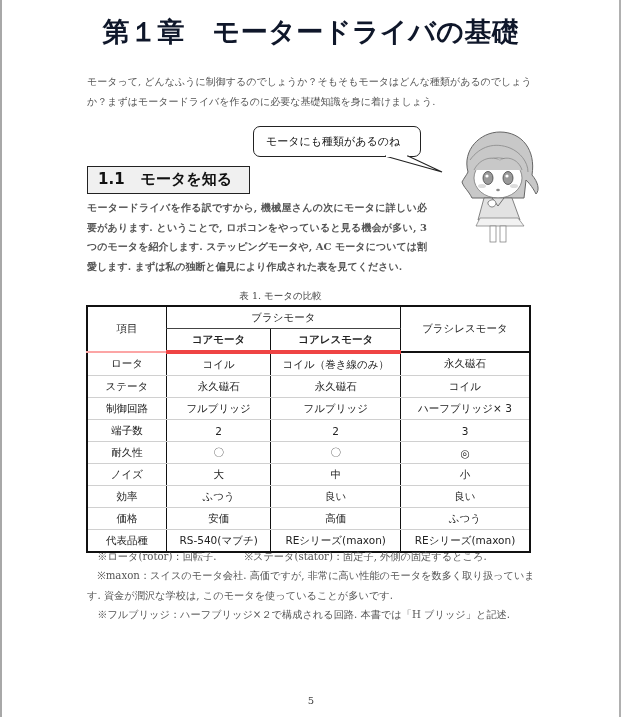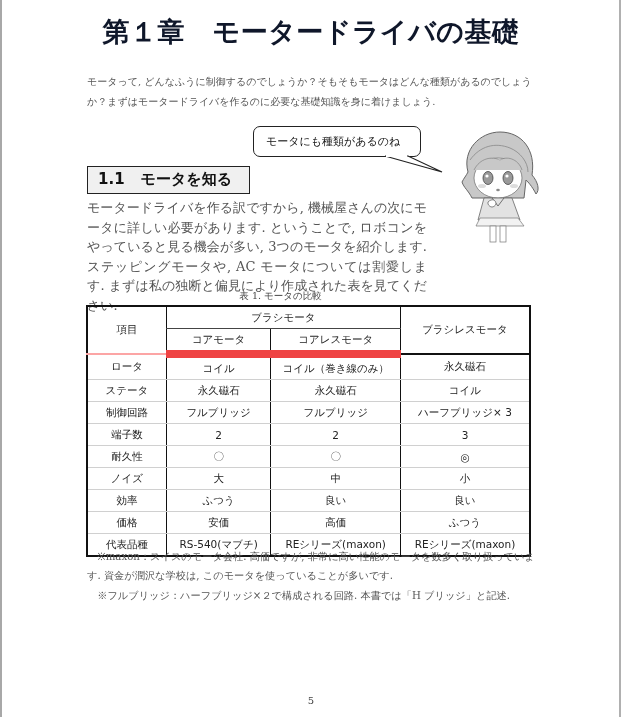--- a/index.html
+++ b/index.html
@@ -30,37 +30,37 @@
 
   .section-heading {
     position: absolute; left: 87px; top: 166px; width: 163px; height: 28px;
     background: #f0f0f0; border: 1.5px solid #222; box-sizing: border-box;
     font-family: "DejaVu Sans", sans-serif; font-weight: bold; font-size: 15px; color: #111;
     padding-left: 10px; line-height: 25px;
   }
   .section-heading .num { margin-right: 16px; }
   .body-text {
     position: absolute; left: 87px; top: 198px; width: 340px;
-    font-size: 13px; line-height: 19.5px; color: #555; text-align: justify;
+    font-size: 10px; line-height: 19.5px; color: #555; text-align: justify; font-weight: bold;
   }
   .table-caption {
     position: absolute; left: 0; top: 290px; width: 561px; text-align: center;
     font-size: 9.5px; color: #444;
   }
   table.comp {
     position: absolute; left: 86px; top: 305px; width: 445px;
     border-collapse: collapse; font-family: "DejaVu Sans", sans-serif; font-size: 10.5px; color: #222;
     border: 2px solid #111;
   }
   table.comp td, table.comp th {
     text-align: center; padding: 0; font-weight: normal; height: 21px;
     border-bottom: 1px solid #d0d0d0; white-space: nowrap;
   }
   table.comp th { border-bottom: 1px solid #444; }
-  table.comp tr.hdr2 th { border-bottom: 8px solid #ef4444; }
+  table.comp tr.hdr2 th { border-bottom: 4px solid #ef4444; font-weight: bold; }
   table.comp .vb { border-left: 1.6px solid #111; }
   table.comp col.c0 { width: 80px; }
   table.comp col.c1 { width: 105px; }
   table.comp col.c2 { width: 130px; }
   table.comp col.c3 { width: 130px; }
 
   .notes {
     position: absolute; left: 87px; top: 547px; width: 455px;
     font-size: 10.2px; line-height: 19.3px; color: #555;
   }
@@ -191,17 +191,18 @@
   <tr>
     <td style="border-bottom:none;font-family:Liberation Serif, serif;">代表品種</td>
     <td class="vb" style="border-bottom:none;">RS-540(マブチ)</td>
     <td class="vb" style="border-bottom:none;">REシリーズ(maxon)</td>
     <td class="vb" style="border-bottom:none;">REシリーズ(maxon)</td>
   </tr>
 </tbody>
   </table>
 
 <div class="notes">
+  <p class="note1"><span>※ロータ(rotor)：回転子.</span><span class="gap"></span><span>※ステータ(stator)：固定子, 外側の固定するところ.</span></p>
   <p>※maxon：スイスのモータ会社. 高価ですが, 非常に高い性能のモータを数多く取り扱っています. 資金が潤沢な学校は, このモータを使っていることが多いです.</p>
   <p>※フルブリッジ：ハーフブリッジ×２で構成される回路. 本書では「H ブリッジ」と記述.</p>
 </div>
 
 <div class="page-number">5</div>
 
 </body></html>

